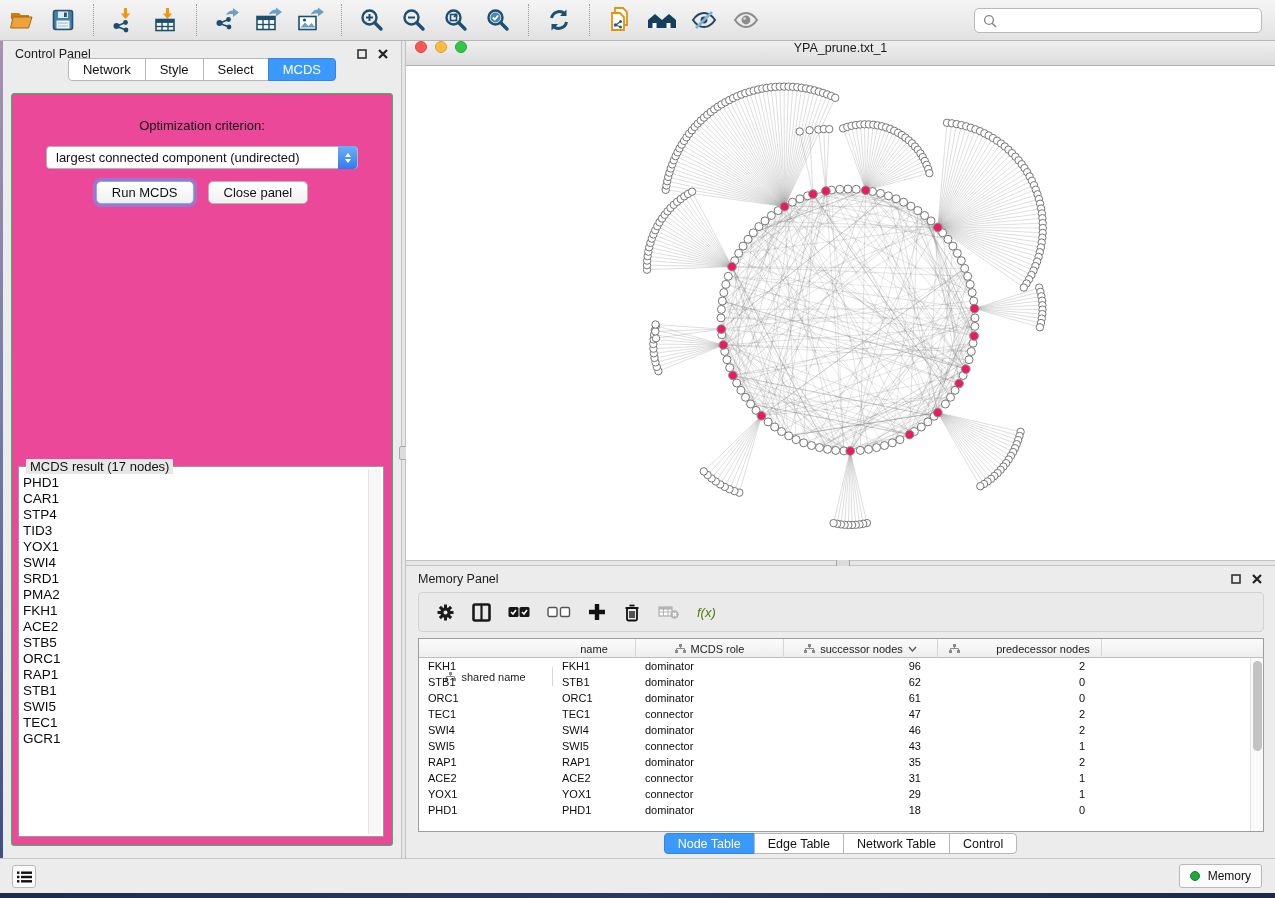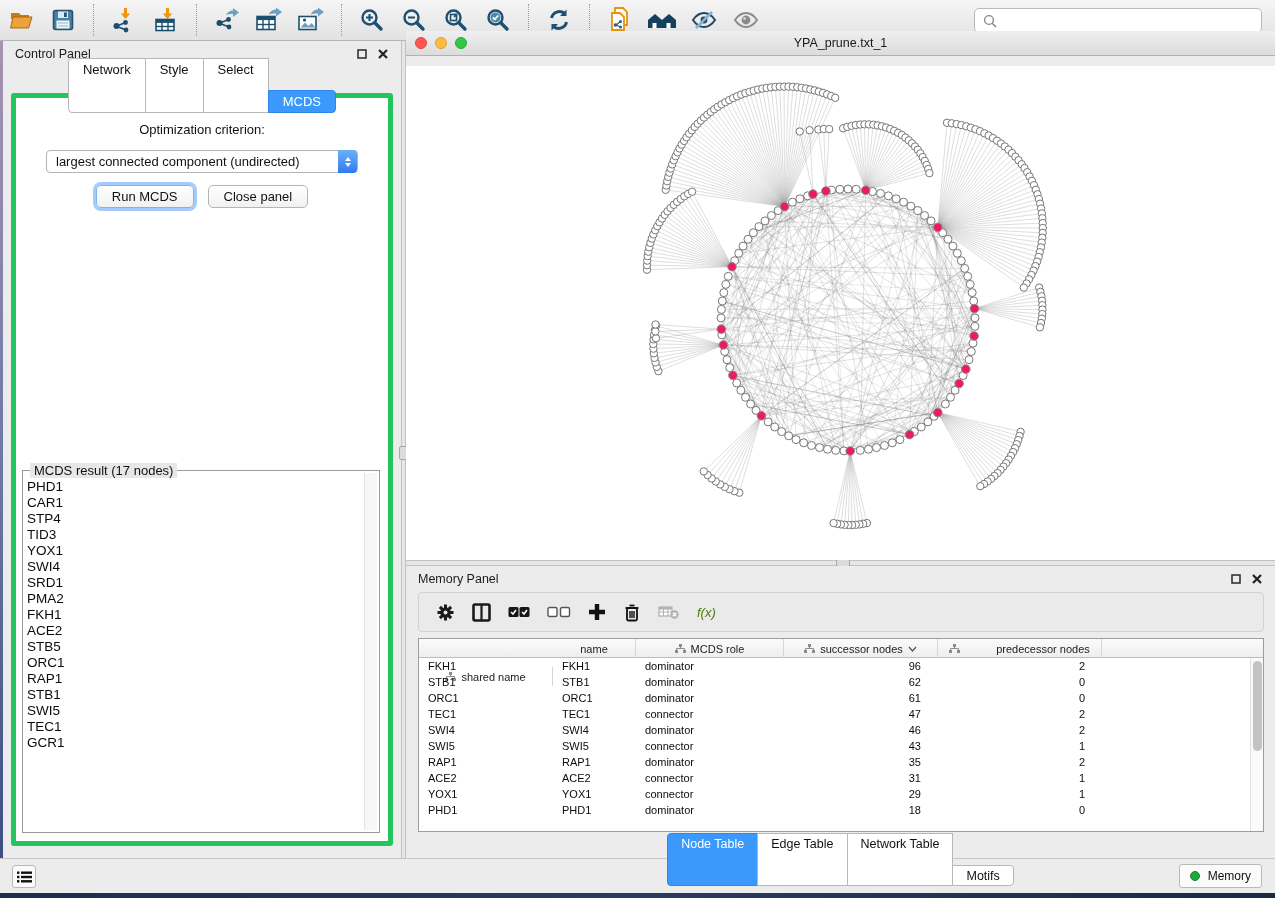--- a/index.html
+++ b/index.html
@@ -27,25 +27,25 @@
   .control-panel { position:absolute; left:3px; top:41px; width:398px; height:817px; background:#ececec; }
   .panel-titlerow { position:absolute; left:0; top:0; right:0; height:26px; display:flex; align-items:center; padding:0 12px; }
   .panel-title { font-size:12.5px; color:#1c1c1c; }
   .panel-wbtns { margin-left:auto; display:flex; align-items:center; gap:9px; }
   .wbtn { width:12px; height:12px; display:flex; align-items:center; justify-content:center; cursor:default; }
 
   .seg-tabs { position:absolute; top:17px; left:0; right:0; display:flex; justify-content:center; z-index:2; }
   .seg-tab { padding:3px 14px; background:#fff; border:1px solid #b7b7b7; margin-left:-1px;
     font-size:13px; color:#111; }
   .seg-tab:first-child { border-radius:4px 0 0 4px; margin-left:0; }
-  .seg-tab:last-child { border-radius:0 4px 4px 0;margin-top:32px; }
+  .seg-tab:last-child { border-radius:0 4px 4px 0; }
   .seg-tab.sel { background:#3b99fc; border-color:#2f86ea; color:#fff; }
 
   .ctrl-body { position:absolute; left:8px; right:8px; top:52px; bottom:12px;
-    border:5px solid #22c55e; border-radius:3px; background:#ffffff; }
+    border:1px solid #22c55e; border-radius:3px; background:#ec4899; }
   .opt-label { text-align:center; margin-top:24px; font-size:13px; }
   .mac-select { width:312px; height:23px; margin:13px auto 0; background:#fff; border:1px solid #b4b4b4;
     border-radius:4px; display:flex; align-items:center; font-size:13px; position:relative; }
   .mac-select .sel-text { padding-left:9px; white-space:nowrap; overflow:hidden; }
   .stepper { position:absolute; right:0; top:-1px; width:19px; height:23px; border-radius:0 4px 4px 0;
     background:linear-gradient(#6cb0f9,#2e7bf0); display:flex; flex-direction:column; align-items:center; justify-content:center; gap:2px; }
   .tri-up { width:0; height:0; border-left:3.5px solid transparent; border-right:3.5px solid transparent; border-bottom:4.5px solid #fff; }
   .tri-dn { width:0; height:0; border-left:3.5px solid transparent; border-right:3.5px solid transparent; border-top:4.5px solid #fff; }
   .btn-row { display:flex; justify-content:center; gap:14px; margin-top:12px; }
   .mac-btn { padding:3px 15px; font-size:13px; background:linear-gradient(#ffffff,#f1f1f1);
@@ -61,22 +61,22 @@
 
   
   .v-splitter { position:absolute; left:401px; top:41px; width:5px; height:817px; background:#e6e6e6;
     border-left:1px solid #c2c2c2; border-right:1px solid #c2c2c2; }
   .v-grip { position:absolute; left:-3px; top:405px; width:9px; height:14px; background:#dcdcdc; border:1px solid #a8a8a8; border-radius:2px; }
   .h-splitter { position:absolute; left:406px; top:560px; width:869px; height:6px; background:#e6e6e6;
     border-top:1px solid #c2c2c2; border-bottom:1px solid #c2c2c2; }
   .h-grip { position:absolute; left:430px; top:-2px; width:14px; height:8px; background:#dcdcdc; border:1px solid #a8a8a8; border-radius:2px; }
 
   
-  .net-titlebar { position:absolute; left:406px; top:31px; width:869px; height:25px;
-    background:linear-gradient(#efefef,#dcdcdc); border-bottom:1px solid #b1b1b1; display:flex; align-items:center; }
+  .net-titlebar { position:absolute; left:406px; top:41px; width:869px; height:25px;
+    background:linear-gradient(#efefef,#dcdcdc); border-bottom:1px solid #b1b1b1; display:flex; align-items:flex-start; }
   .traffic { display:flex; gap:8px; margin-left:9px; }
   .tl { width:12px; height:12px; border-radius:50%; }
   .tl.red { background:#fc5753; border:1px solid #df4744; }
   .tl.yellow { background:#fdbc40; border:1px solid #de9f34; }
   .tl.green { background:#33c748; border:1px solid #27aa35; }
   .net-title { position:absolute; left:0; right:0; text-align:center; font-size:12.5px; color:#1a1a1a; }
   .net-view { position:absolute; left:406px; top:66px; width:869px; height:494px; background:#fff; }
 
   
   .table-panel { position:absolute; left:406px; top:566px; width:869px; height:292px; background:#ececec; }
@@ -1354,21 +1354,21 @@
       </div>
     <div class="table-scroll">
         <div class="table-thumb"></div>
       </div>
   </div>
 
   <div class="table-tabs seg-tabs" style="position:absolute;">
       <div class="seg-tab sel">Node Table</div>
       <div class="seg-tab">Edge Table</div>
       <div class="seg-tab">Network Table</div>
-      <div class="seg-tab">Motifs</div>
+      <div class="seg-tab">Control</div>
     </div>
 </div>
 
 <div class="status-bar">
   <span class="status-listbtn">
     <svg width="15" height="12" viewBox="0 0 15 12">
         <g fill="#111">
           <rect x="0" y="0.5" width="2.4" height="2.4"></rect>
           <rect x="4" y="0.5" width="11" height="2.4"></rect>
           <rect x="0" y="4.8" width="2.4" height="2.4"></rect>

